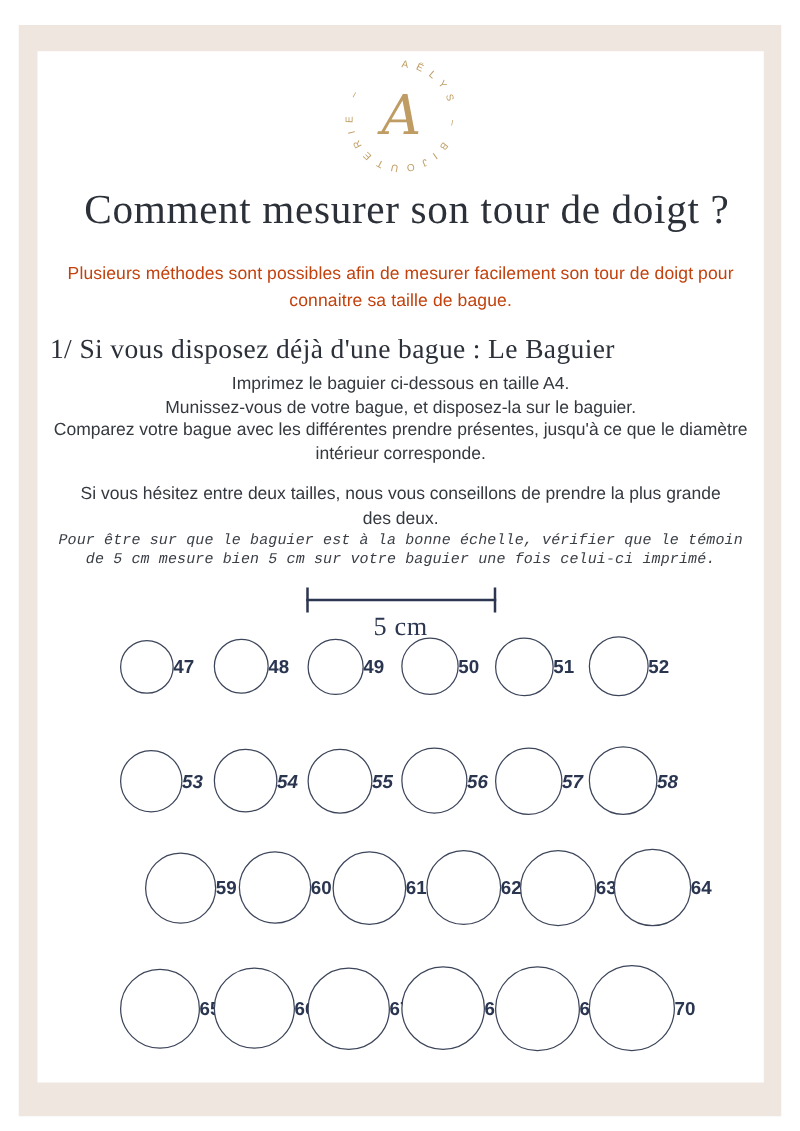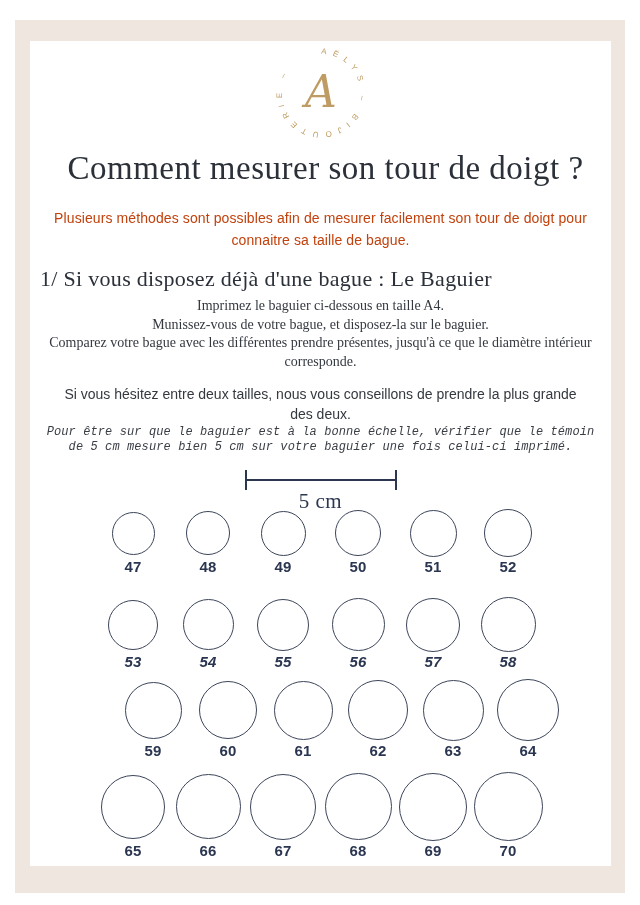--- a/index.html
+++ b/index.html
@@ -28,21 +28,21 @@
   }
   .intro{
     top:167px;text-align:center;color:#c2410c;
     font-size:14px;line-height:21.5px;padding:0 24px;letter-spacing:.1px;
   }
   .heading{
     top:224px;left:10px;right:10px;text-align:left;
     font-family:"Liberation Serif", serif;font-weight:400;
     font-size:22px;line-height:28px;color:#2b3039;letter-spacing:.3px;
   }
-  .instructions{top:256px;text-align:center;color:#34383f;font-size:14px;line-height:18.5px;padding:0 8px;font-family:Liberation Serif, serif;}
+  .instructions{top:256px;text-align:center;color:#34383f;font-size:14px;line-height:18.5px;padding:0 8px;}
   .instructions div{margin:0;}
   .advice{top:343px;text-align:center;color:#34383f;font-size:14px;line-height:20px;padding:0 30px;}
   .note{
     top:384px;text-align:center;color:#3a3e45;
     font-size:12px;line-height:15px;font-style:italic;padding:0 10px;letter-spacing:.1px;font-family:Liberation Mono, monospace;
   }
 
   
   .scalebar{position:absolute;top:429px;left:50%;transform:translateX(-50%);height:20px;}
   .scalebar .hline{position:absolute;left:0;right:0;top:9px;height:2px;background:#2c3650;}
@@ -50,21 +50,21 @@
   .scalebar .tick.left{left:0;}
   .scalebar .tick.right{right:0;}
   .scale-label{
     top:448px;text-align:center;font-family:"Liberation Serif", serif;
     font-size:21px;color:#2c3650;letter-spacing:.5px;
   }
 
   
   .ring-grid{position:absolute;left:0;top:0;right:0;bottom:0;}
   .ring-row{position:absolute;left:0;right:0;display:flex;justify-content:center;}
-  .ring-cell{width:75px;display:flex;flex-direction:column;align-items:center;}
+  .ring-cell{width:75px;display:flex;flex-direction:row;align-items:center;}
   .circle-box{display:flex;align-items:center;justify-content:center;}
   .row-0 .circle-box{height:48px;}
   .row-1 .circle-box{height:55px;}
   .row-2 .circle-box{height:62px;}
   .row-3 .circle-box{height:69px;}
   .row-0{top:468px;}
   .row-1{top:556px;font-style:italic;}
   .row-2{top:638px;margin-left:40px;}
   .row-3{top:731px;}
   .ring-circle{border:1.5px solid #3c455a;border-radius:50%;background:#ffffff;box-sizing:border-box;}

